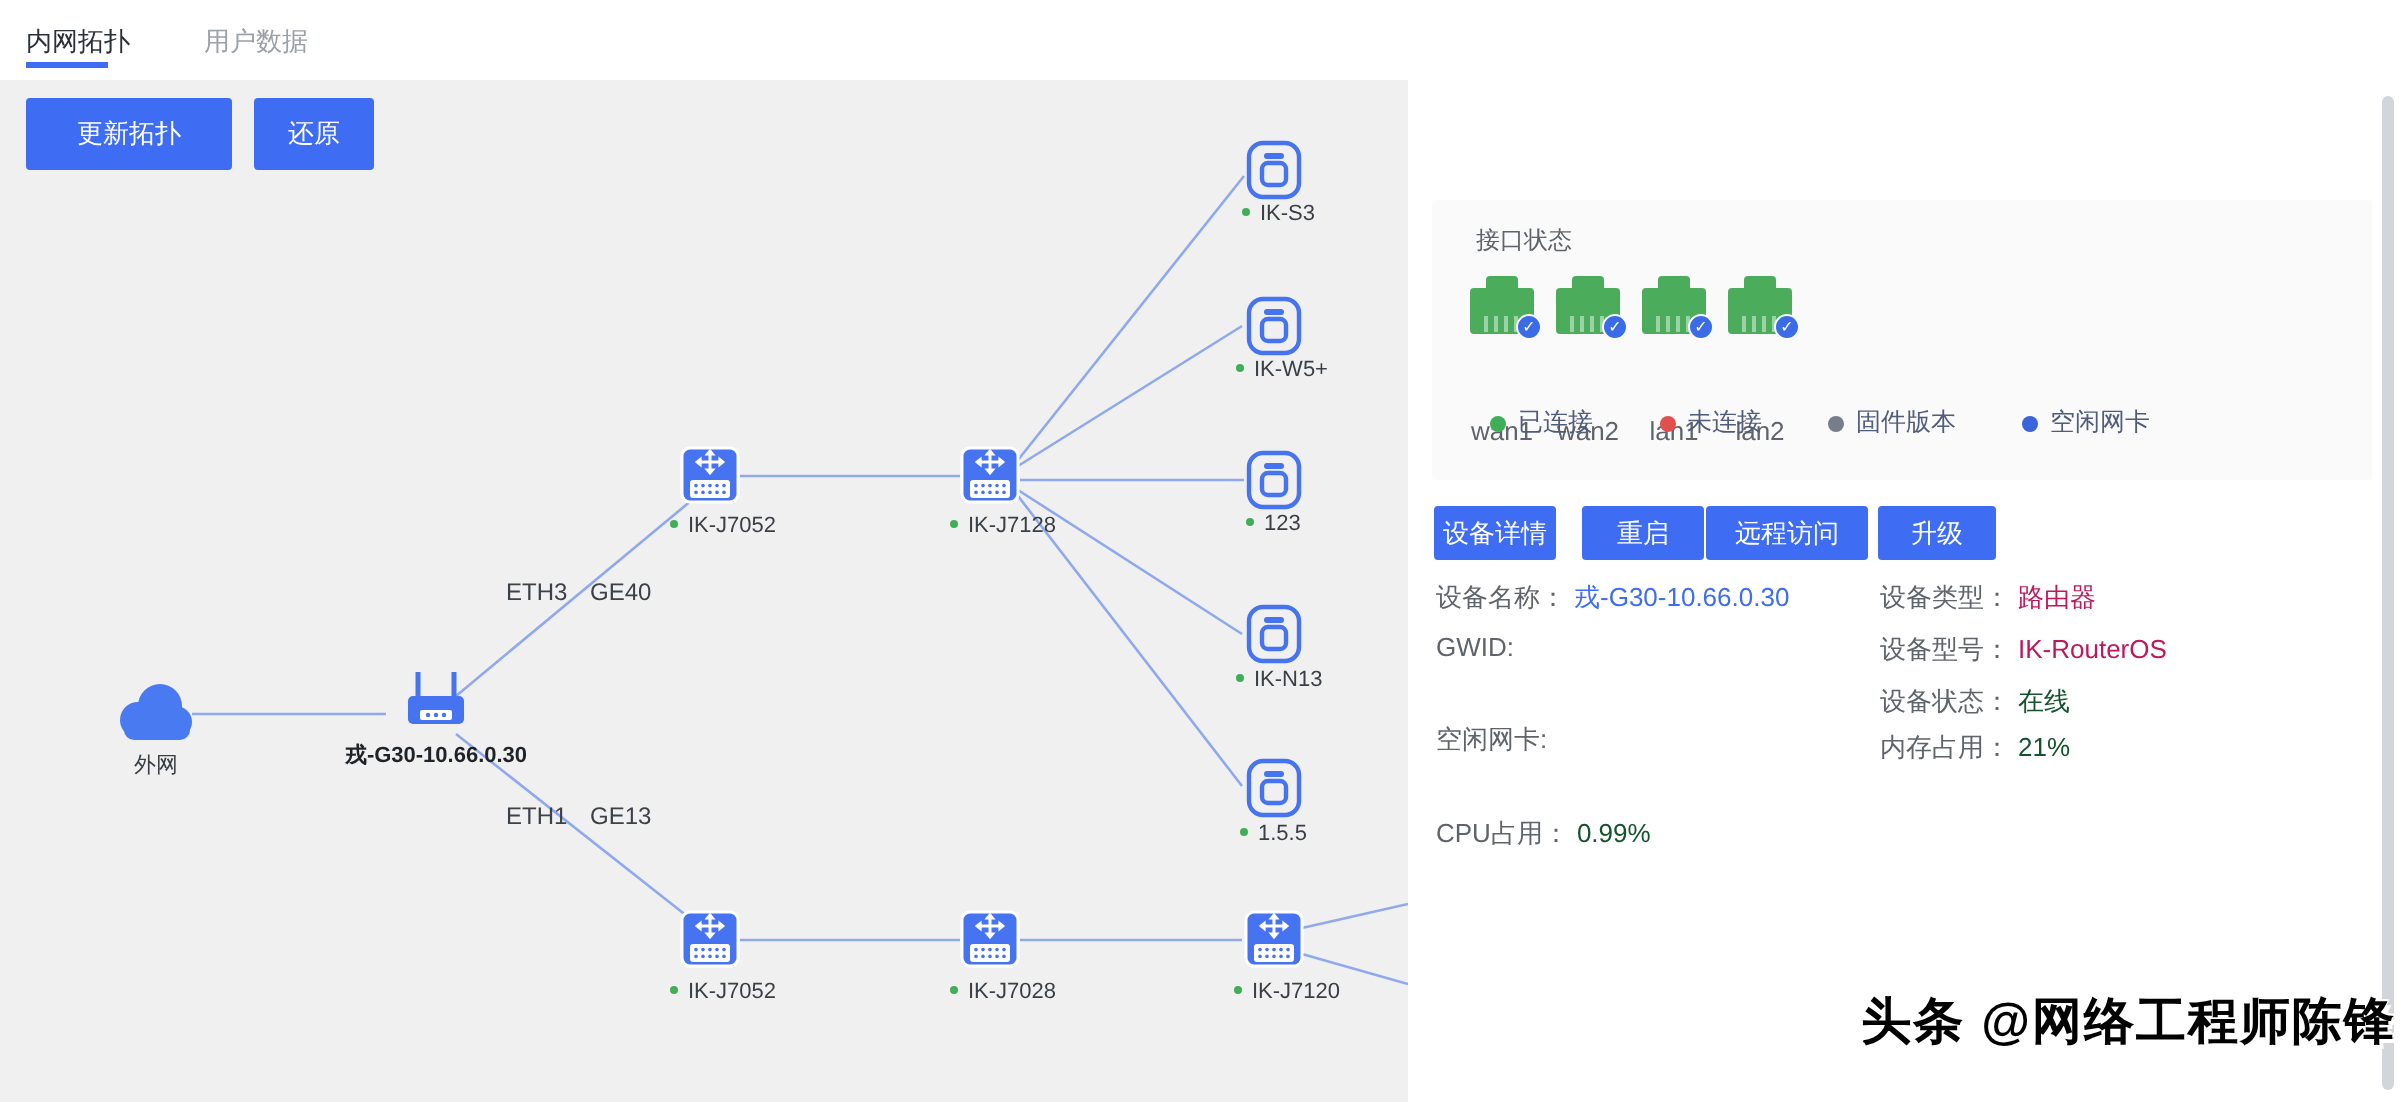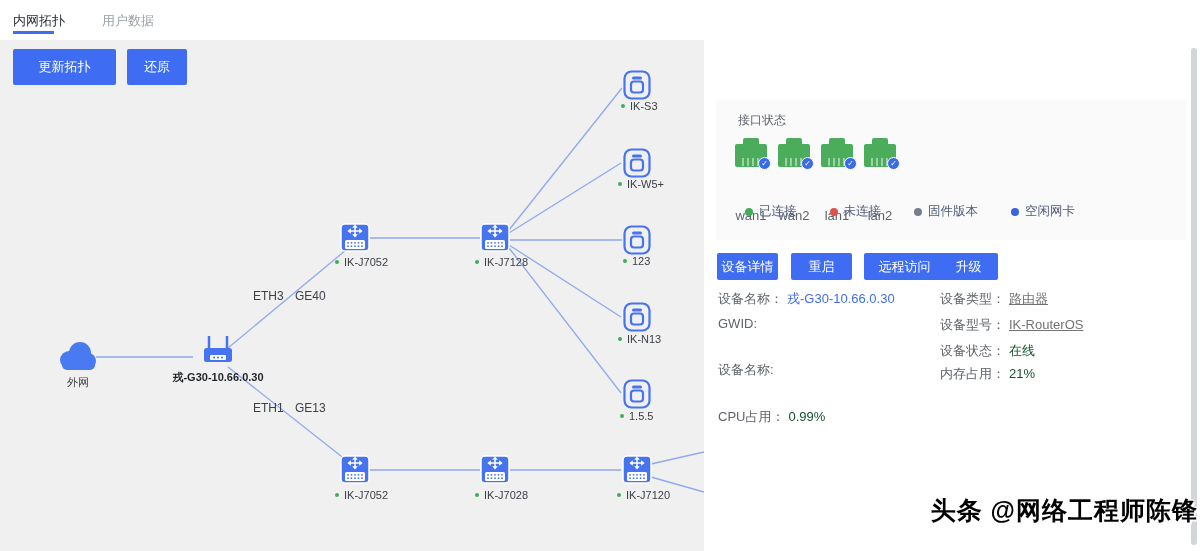--- a/index.html
+++ b/index.html
@@ -49,21 +49,21 @@
   .port-name { position:absolute; top:70px; width:40px; margin-left:-4px; text-align:center; font-size:13px; color:#5f646b; }
   .legend { position:absolute; left:29px; top:103px; display:flex; gap:33px; align-items:center; }
   .legend-item { display:flex; align-items:center; gap:6px; }
   .legend-dot { width:8px; height:8px; border-radius:50%; }
   .legend-label { font-size:12.5px; color:#505c7c; }
 
   .action-btn { position:absolute; top:213px; height:27px; background:#3e6cf2; color:#fff; font-size:13px;
                 border:none; border-radius:2px; cursor:pointer; font-family:inherit; }
 
   .info-line { position:absolute; font-size:13px; color:#5f646b; white-space:nowrap; }
-  .info-value { color:#737373; margin-left:4px;text-decoration:underline; }
+  .info-value { color:#be185d; margin-left:4px; }
   .info-link { color:#3e6cf2; margin-left:4px; cursor:pointer; }
   .info-green { color:#14532d; margin-left:4px; }
 
   .watermark { position:absolute; right:2px; top:494px; z-index:50; font-size:25px; font-weight:700;
                color:#000; white-space:nowrap; letter-spacing:1px;
                text-shadow:2px 2px 0 #fff, -1px -1px 0 #fff, 1px -1px 0 #fff, -1px 1px 0 #fff; }
 </style>
 </head>
 <body>
 
@@ -275,31 +275,31 @@
         </div>
         <div class="legend-item">
           <div class="legend-dot" style="background-color: rgb(58, 99, 221);"></div>
           <div class="legend-label">空闲网卡</div>
         </div>
       </div>
     </div>
 
     <button class="action-btn" style="left:13px;width:61px">设备详情</button>
     <button class="action-btn" style="left:87px;width:61px">重启</button>
-    <button class="action-btn" style="left:160px;width:81px">远程访问</button>
+    <button class="action-btn" style="left:149px;width:81px">远程访问</button>
     <button class="action-btn" style="left:235px;width:59px">升级</button>
 
     <div class="info-line" style="left:14px;top:250px">
       <span>设备名称：</span><span class="info-link">戎-G30-10.66.0.30</span>
     </div>
     <div class="info-line" style="left:14px;top:276px">
       <span>GWID:</span>
     </div>
     <div class="info-line" style="left:14px;top:321px">
-      <span>设备名称:</span>
+      <span>空闲网卡:</span>
     </div>
     <div class="info-line" style="left:14px;top:368px">
       <span>CPU占用：</span><span class="info-green">0.99%</span>
     </div>
 
     <div class="info-line" style="left:236px;top:250px">
       <span>设备类型：</span><span class="info-value">路由器</span>
     </div>
     <div class="info-line" style="left:236px;top:276px">
       <span>设备型号：</span><span class="info-value">IK-RouterOS</span>

